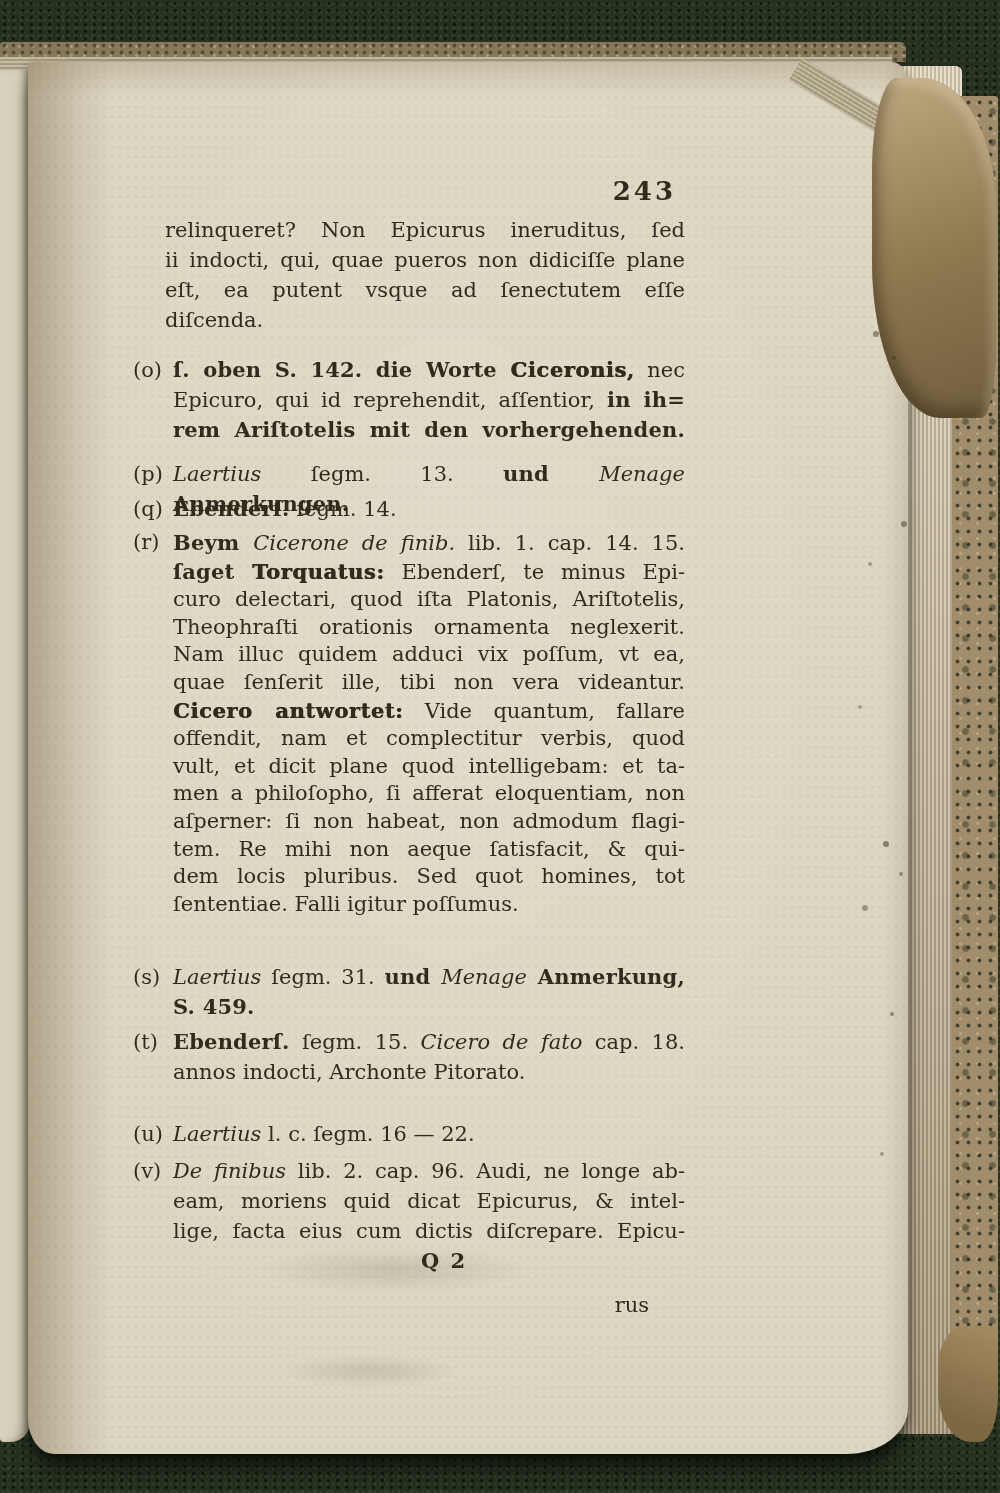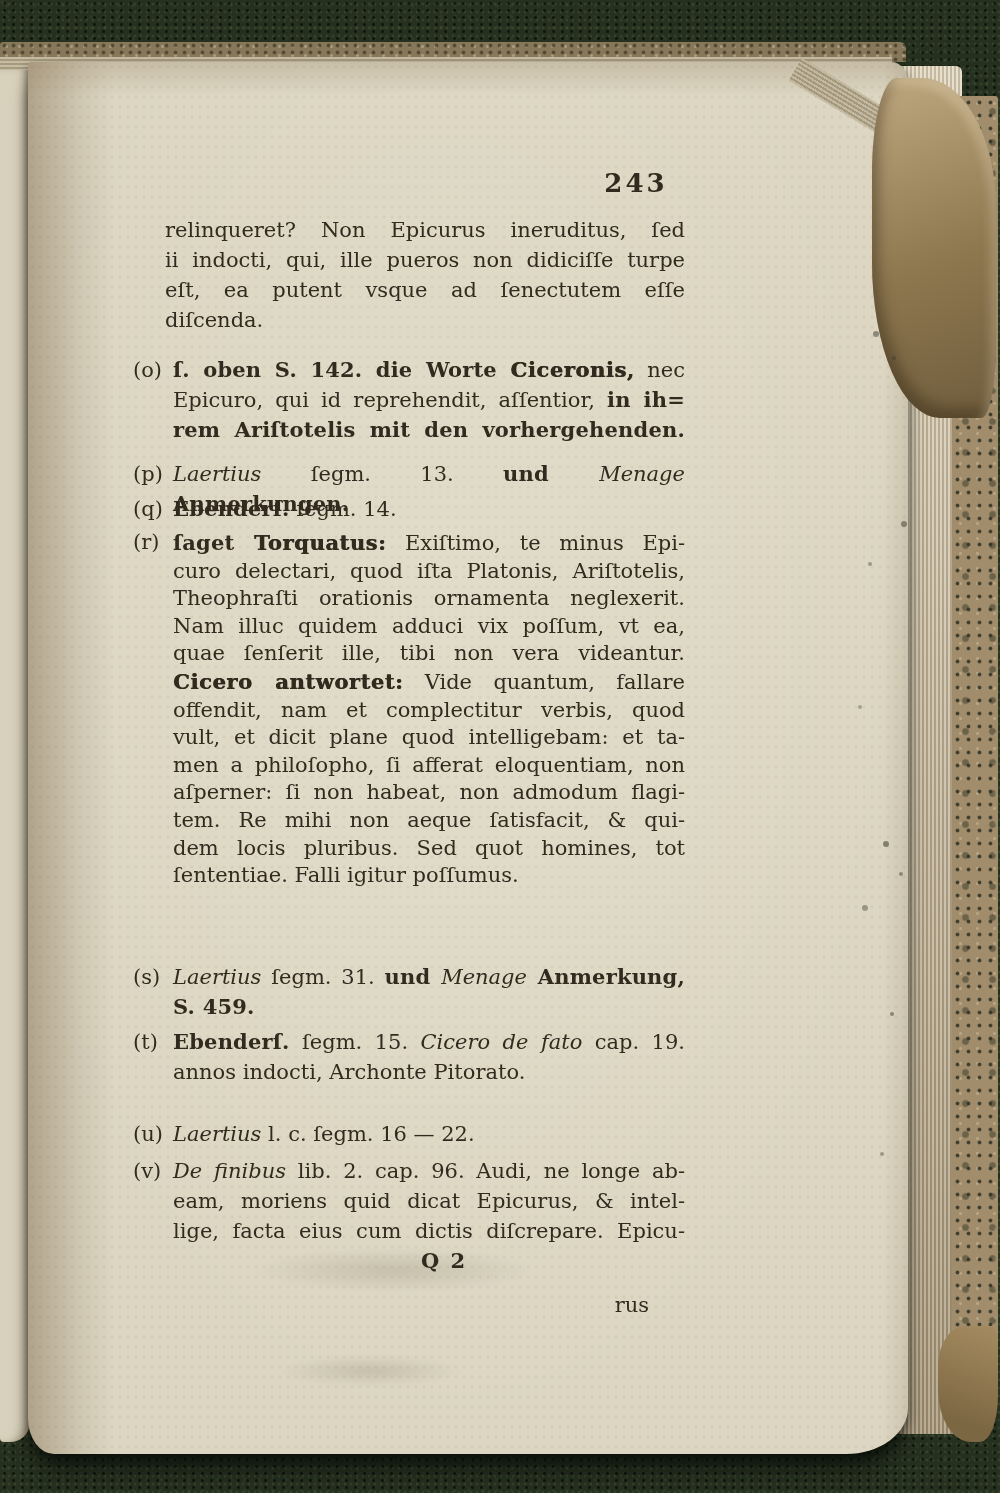--- a/index.html
+++ b/index.html
@@ -68,22 +68,22 @@
   .smudge.s2{left:280px;top:1356px;width:180px;height:30px;}
   .specks{position:absolute;left:0;top:0;width:4px;height:4px;z-index:6;border-radius:50%;
       background:rgba(62,62,48,.55);
       box-shadow:874px 332px 0 1px rgba(60,60,46,.5), 892px 356px 0 0 rgba(60,60,46,.45),
         902px 522px 0 1px rgba(58,58,44,.5), 868px 562px 0 0 rgba(60,60,46,.4),
         884px 842px 0 1px rgba(58,58,44,.55), 899px 872px 0 0 rgba(60,60,46,.45),
         863px 906px 0 1px rgba(58,58,44,.4), 890px 1012px 0 0 rgba(60,60,46,.5),
         880px 1152px 0 0 rgba(60,60,46,.4), 858px 705px 0 0 rgba(60,60,46,.35);}
 
   
-  .page-number{position:absolute;left:596px;top:168px;width:80px;z-index:6;
-      text-align:center;font-size:26px;font-weight:700;letter-spacing:3px;
+  .page-number{position:absolute;left:596px;top:176px;width:80px;z-index:6;
+      text-align:right;font-size:26px;font-weight:700;letter-spacing:3px;
       color:var(--ink,#322a1f);}
   .text-area{position:absolute;left:133px;top:0;width:552px;height:100%;z-index:6;
       color:var(--ink,#322a1f);font-size:21px;}
   .text-block{position:absolute;left:0;width:100%;box-sizing:border-box;line-height:30px;}
   .tline{text-align:justify;text-align-last:justify;white-space:normal;}
   .tline.nojust{text-align-last:left;}
   .seg-a{font-style:normal;}
   .seg-i{font-style:italic;}
   .seg-f{font-weight:700;letter-spacing:.2px;}
   .seg-fb{font-weight:700;letter-spacing:.6px;text-shadow:.6px 0 0 currentColor;}
@@ -121,62 +121,63 @@
 
   <div class="smudge s1"></div>
   <div class="smudge s2"></div>
   <div class="specks"></div>
 
   <div class="page-number">243</div>
 
   <div class="text-area">
     <div class="text-block" id="blk-main">
         <div class="tline"><span class="seg-a">relinqueret? Non Epicurus ineruditus, ſed</span></div>
-        <div class="tline"><span class="seg-a">ii indocti, qui, ille pueros non didiciſſe turpe</span></div>
+        <div class="tline"><span class="seg-a">ii indocti, qui, quae pueros non didiciſſe plane</span></div>
         <div class="tline"><span class="seg-a">eſt, ea putent vsque ad ſenectutem eſſe</span></div>
         <div class="tline nojust"><span class="seg-a">diſcenda.</span></div>
       </div>
     <div class="text-block" id="blk-o">
         <span class="fn-label seg-a">(o)</span>
         <div class="tline"><span class="seg-f">ſ. oben S. 142. die Worte </span><span class="seg-fb">Ciceronis,</span><span class="seg-a"> nec</span></div>
         <div class="tline"><span class="seg-a">Epicuro, qui id reprehendit, aſſentior, </span><span class="seg-f">in ih=</span></div>
         <div class="tline"><span class="seg-f">rem Ariſtotelis mit den vorhergehenden.</span></div>
       </div>
     <div class="text-block" id="blk-p">
         <span class="fn-label seg-a">(p)</span>
         <div class="tline"><span class="seg-i">Laertius</span><span class="seg-a"> ſegm. 13. </span><span class="seg-f">und </span><span class="seg-i">Menage</span><span class="seg-f"> Anmerkungen.</span></div>
       </div>
     <div class="text-block" id="blk-q">
         <span class="fn-label seg-a">(q)</span>
         <div class="tline nojust"><span class="seg-f">Ebenderſ.</span><span class="seg-a"> ſegm. 14.</span></div>
       </div>
     <div class="text-block" id="blk-r">
         <span class="fn-label seg-a">(r)</span>
-        <div class="tline"><span class="seg-f">ſaget </span><span class="seg-fb">Torquatus:</span><span class="seg-a"> Exiſtimo, te minus Epi-</span></div>
+        <div class="tline"><span class="seg-f">Beym </span><span class="seg-i">Cicerone de finib.</span><span class="seg-a"> lib. 1. cap. 14. 15.</span></div>
+        <div class="tline"><span class="seg-f">ſaget </span><span class="seg-fb">Torquatus:</span><span class="seg-a"> Ebenderſ, te minus Epi-</span></div>
         <div class="tline"><span class="seg-a">curo delectari, quod iſta Platonis, Ariſtotelis,</span></div>
         <div class="tline"><span class="seg-a">Theophraſti orationis ornamenta neglexerit.</span></div>
         <div class="tline"><span class="seg-a">Nam illuc quidem adduci vix poſſum, vt ea,</span></div>
         <div class="tline"><span class="seg-a">quae ſenſerit ille, tibi non vera videantur.</span></div>
         <div class="tline"><span class="seg-fb">Cicero antwortet:</span><span class="seg-a"> Vide quantum, fallare</span></div>
         <div class="tline"><span class="seg-a">offendit, nam et complectitur verbis, quod</span></div>
         <div class="tline"><span class="seg-a">vult, et dicit plane quod intelligebam: et ta-</span></div>
         <div class="tline"><span class="seg-a">men a philoſopho, ſi afferat eloquentiam, non</span></div>
         <div class="tline"><span class="seg-a">aſperner: ſi non habeat, non admodum flagi-</span></div>
         <div class="tline"><span class="seg-a">tem. Re mihi non aeque ſatisfacit, &amp; qui-</span></div>
         <div class="tline"><span class="seg-a">dem locis pluribus. Sed quot homines, tot</span></div>
         <div class="tline nojust"><span class="seg-a">ſententiae. Falli igitur poſſumus.</span></div>
       </div>
     <div class="text-block" id="blk-s">
         <span class="fn-label seg-a">(s)</span>
         <div class="tline"><span class="seg-i">Laertius</span><span class="seg-a"> ſegm. 31. </span><span class="seg-f">und </span><span class="seg-i">Menage</span><span class="seg-f"> Anmerkung,</span></div>
         <div class="tline nojust"><span class="seg-f">S. 459.</span></div>
       </div>
     <div class="text-block" id="blk-t">
         <span class="fn-label seg-a">(t)</span>
-        <div class="tline"><span class="seg-f">Ebenderſ.</span><span class="seg-a"> ſegm. 15. </span><span class="seg-i">Cicero de fato</span><span class="seg-a"> cap. 19.</span></div>
+        <div class="tline"><span class="seg-f">Ebenderſ.</span><span class="seg-a"> ſegm. 15. </span><span class="seg-i">Cicero de fato</span><span class="seg-a"> cap. 18.</span></div>
         <div class="tline nojust"><span class="seg-a">annos indocti, Archonte Pitorato.</span></div>
       </div>
     <div class="text-block" id="blk-u">
         <span class="fn-label seg-a">(u)</span>
         <div class="tline nojust"><span class="seg-i">Laertius</span><span class="seg-a"> l. c. ſegm. 16 — 22.</span></div>
       </div>
     <div class="text-block" id="blk-v">
         <span class="fn-label seg-a">(v)</span>
         <div class="tline"><span class="seg-i">De finibus</span><span class="seg-a"> lib. 2. cap. 96. Audi, ne longe ab-</span></div>
         <div class="tline"><span class="seg-a">eam, moriens quid dicat Epicurus, &amp; intel-</span></div>

